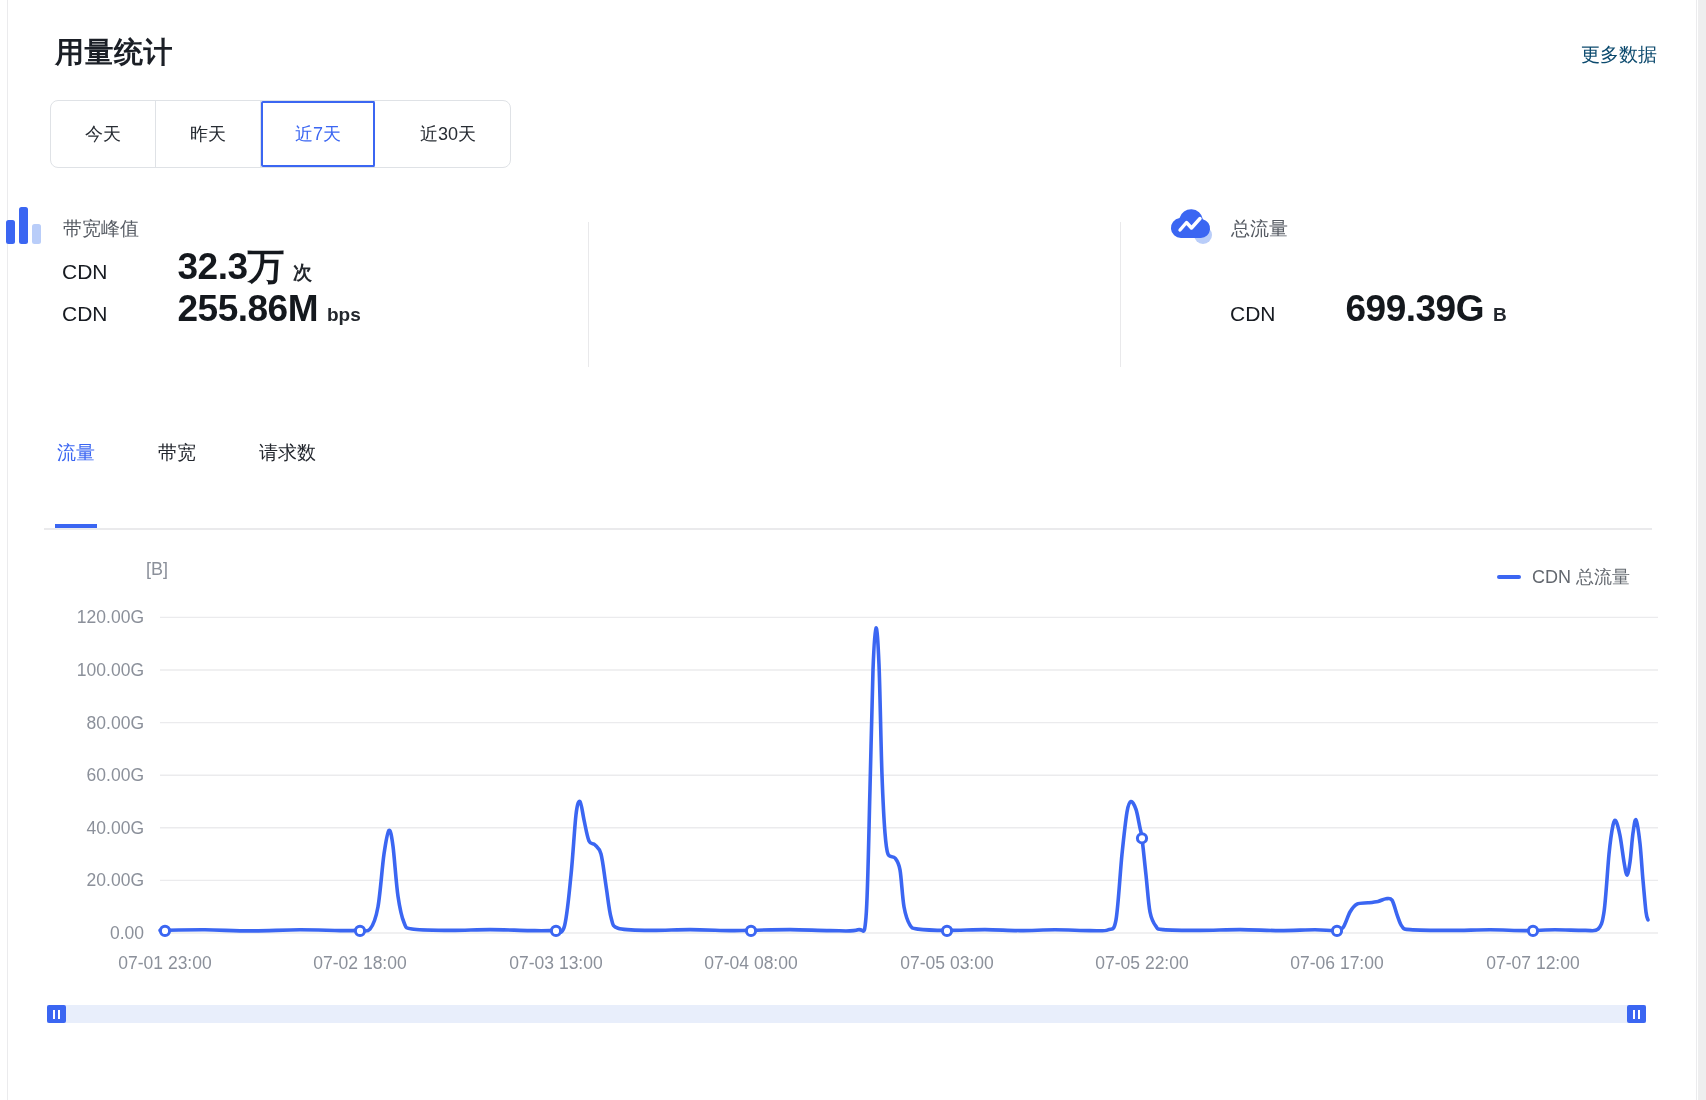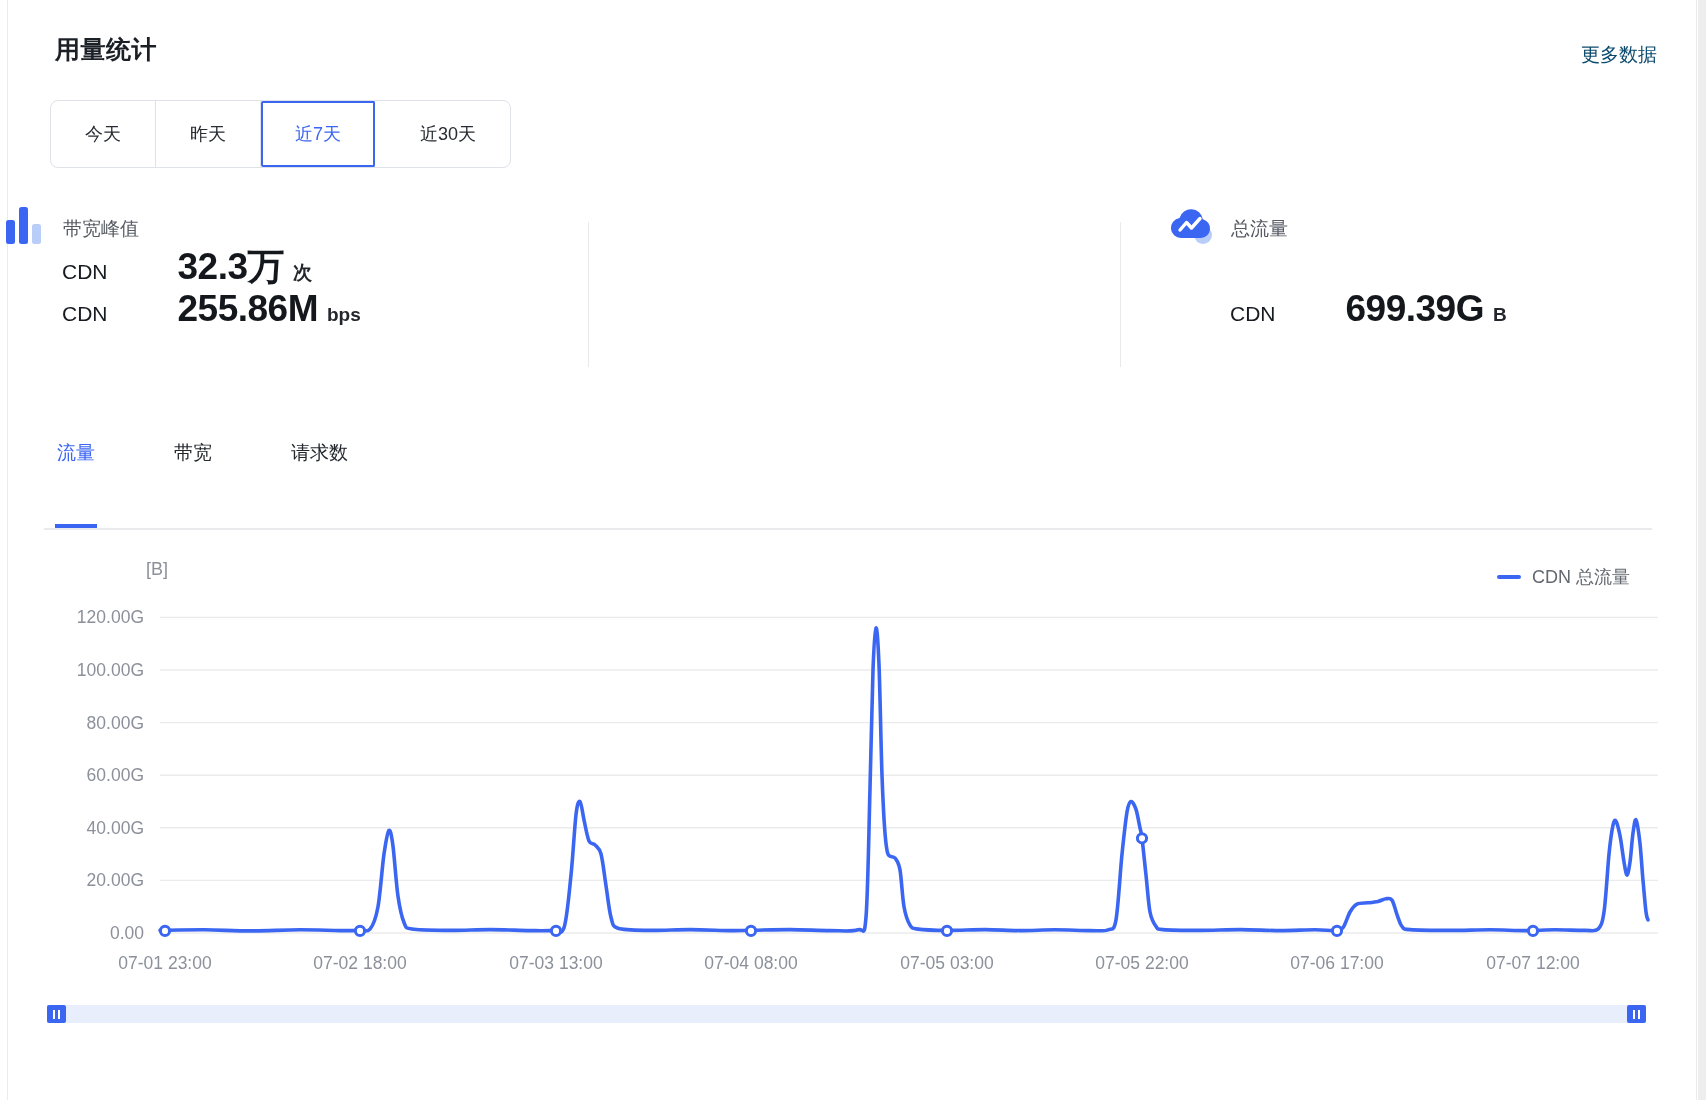--- a/index.html
+++ b/index.html
@@ -7,21 +7,21 @@
     width:1706px;height:1100px;position:relative;overflow:hidden;
     font-family:"Liberation Sans","DejaVu Sans",sans-serif;
     -webkit-font-smoothing:antialiased;color:#1b1f26;
   }
   .edge{position:absolute;top:0;bottom:0;width:1px;background:#ebebed;}
   #edge-left{left:7px;}
   #edge-right{left:1696px;}
   #scroll-strip{position:absolute;top:0;bottom:0;left:1698px;width:8px;background:#eeeeef;}
 
   
-  #page-title{position:absolute;left:55px;top:33px;font-size:25px;font-weight:700;color:#1b1f26;letter-spacing:.5px;}
+  #page-title{position:absolute;left:55px;top:33px;font-size:29px;font-weight:700;color:#1b1f26;letter-spacing:.5px;}
   #more-link{position:absolute;top:42px;right:49px;font-size:19px;color:#0c4a6e;cursor:pointer;text-decoration:none;}
 
   
   #range-tabs{position:absolute;left:50px;top:100px;height:68px;display:flex;
     border:1px solid #dfe2e6;border-radius:8px;background:#fff;box-sizing:border-box;}
   .range-tab{display:flex;align-items:center;justify-content:center;padding:0 34px;
     font-size:18px;color:#272c33;cursor:pointer;border-right:1px solid #dfe2e6;box-sizing:border-box;white-space:nowrap;}
   .range-tab:last-child{border-right:none;margin-left:10px;}
   .range-tab.active{color:#3b66f2;box-shadow:inset 0 0 0 2px #3b66f2;border-right-color:transparent;border-radius:2px;}
 
@@ -36,21 +36,21 @@
   .stat-label{font-size:19px;color:#565b63;margin-top:8px;}
   .stat-value-row{display:flex;align-items:baseline;margin-top:40px;}
   .stat-product{font-size:21px;color:#171b21;font-weight:500;margin-left:62px;}
   .stat-value{font-size:37px;font-weight:700;color:#14181d;margin-left:70px;letter-spacing:-.5px;}
   .stat-unit{font-size:19px;font-weight:600;color:#23272d;margin-left:9px;}
   .stat-divider{position:absolute;top:222px;width:1px;height:145px;background:#e9e9eb;}
   #stat-divider-1{left:588px;}
   #stat-divider-2{left:1120px;}
 
   
-  #metric-tabs{position:absolute;left:55px;top:440px;display:flex;gap:16px;}
+  #metric-tabs{position:absolute;left:55px;top:440px;display:flex;}
   .metric-tab{height:88px;margin-right:59px;font-size:19px;color:#23272e;cursor:pointer;box-sizing:border-box;padding:0 2px;}
   .metric-tab.active{color:#3b66f2;border-bottom:4px solid #3b66f2;}
   #tabs-divider{position:absolute;left:44px;top:528px;width:1608px;height:2px;background:#eaeaec;}
 
   
   #unit-label{position:absolute;left:146px;top:559px;font-size:18px;color:#8b909a;}
   #legend{position:absolute;top:557px;right:76px;display:flex;align-items:center;gap:11px;margin-top:8px;}
   .legend-dash{width:24px;height:4px;border-radius:2px;background:#3b66f2;}
   .legend-text{font-size:18px;color:#63686f;}
 

